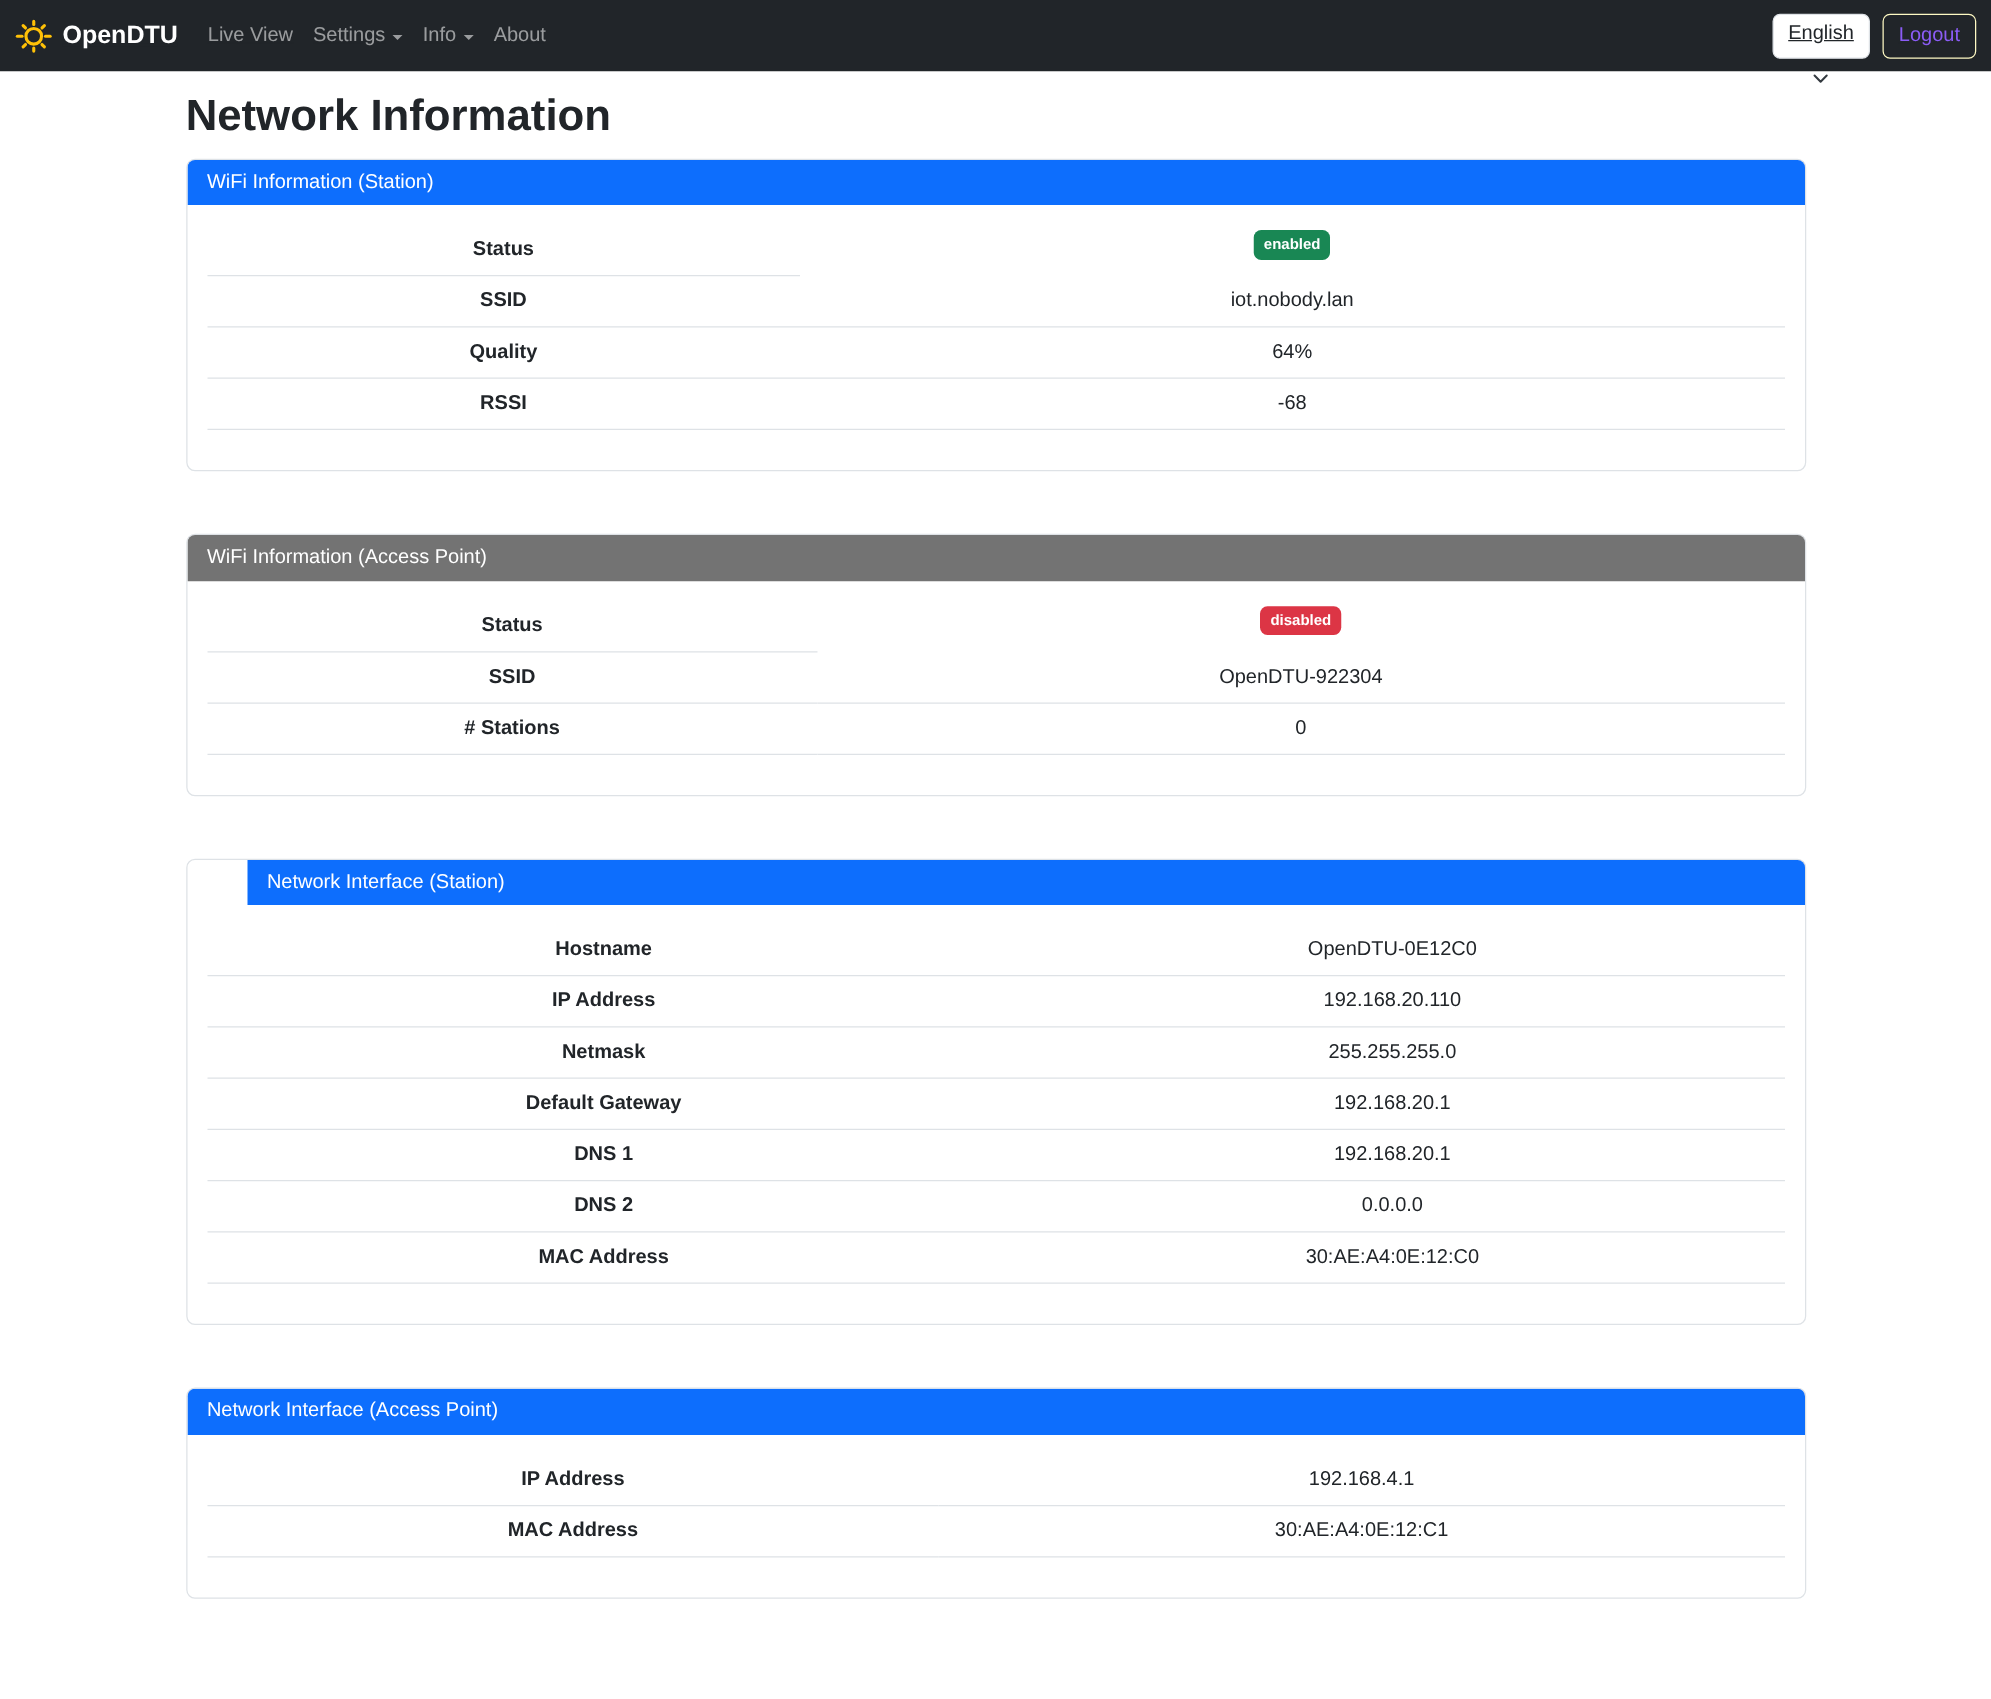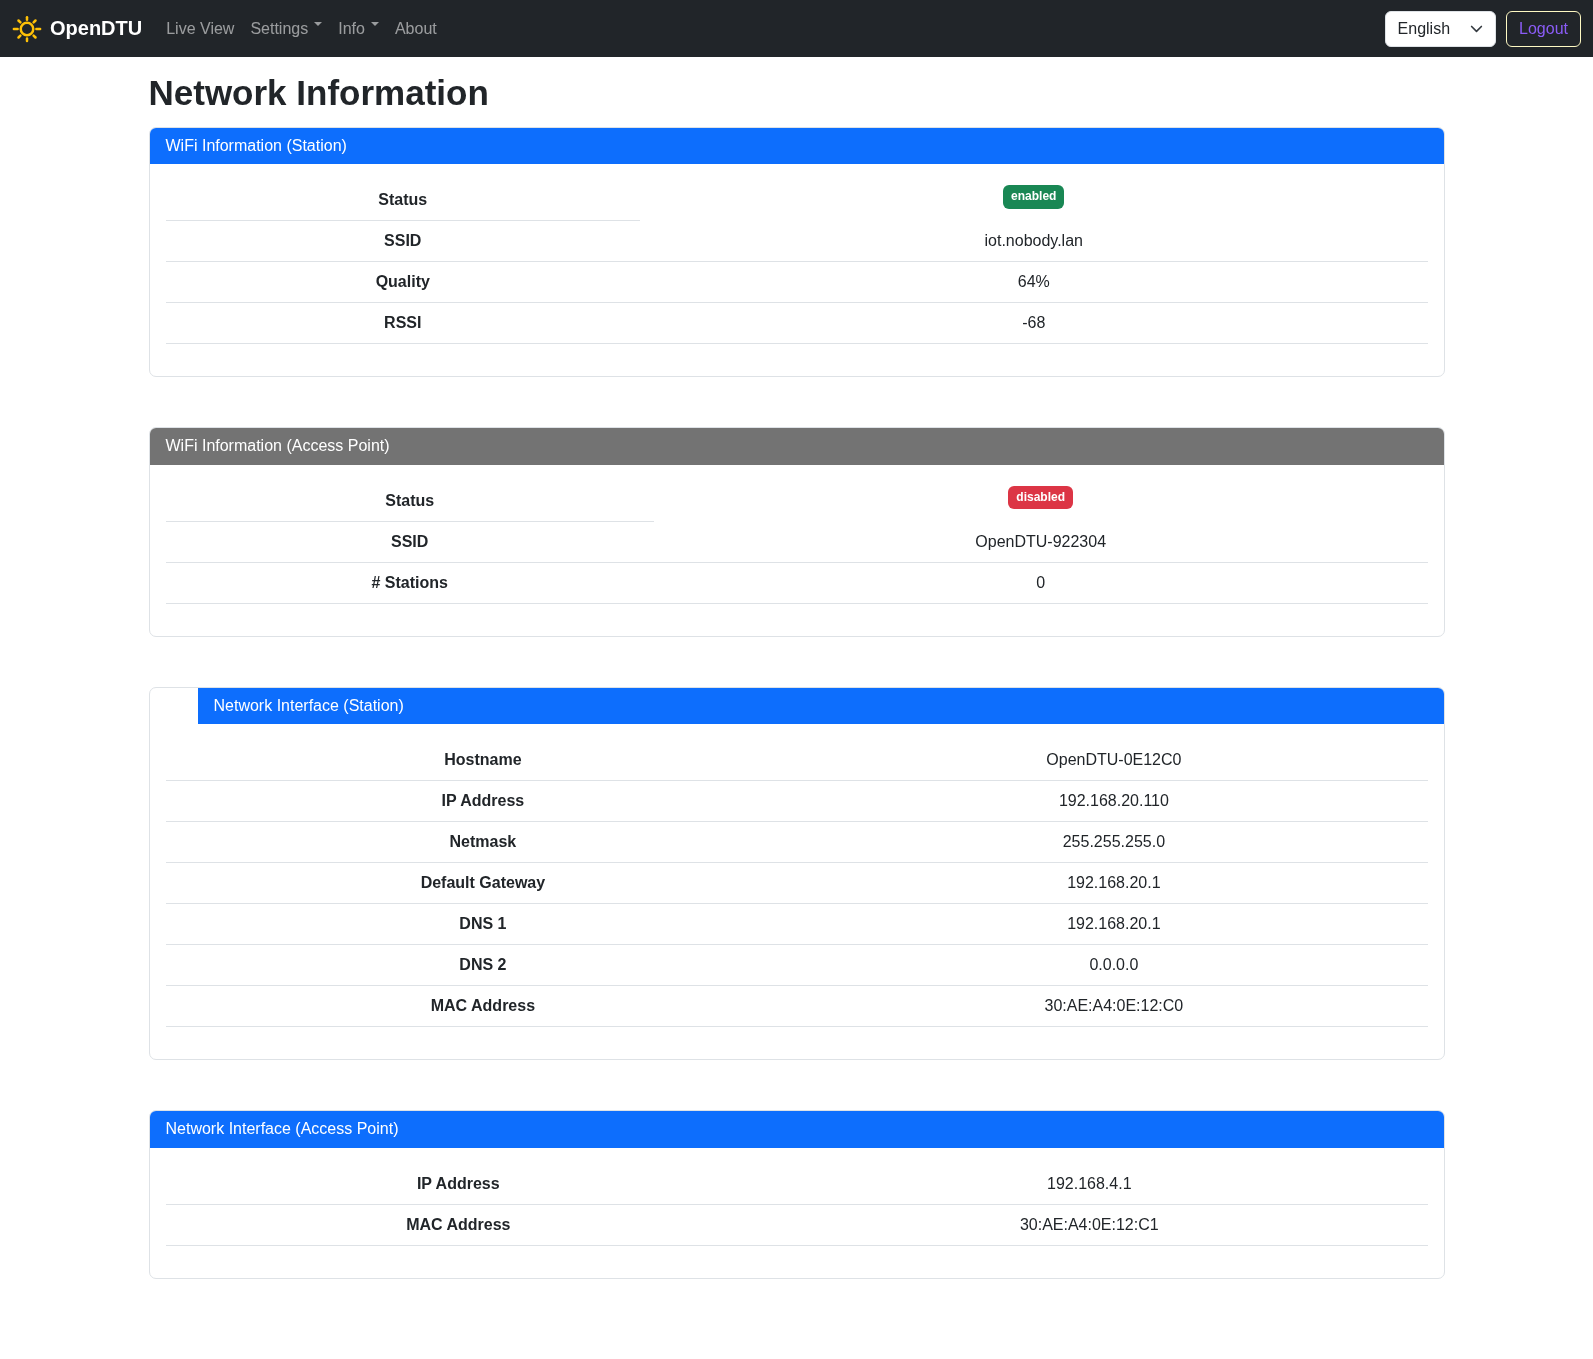--- a/index.html
+++ b/index.html
@@ -12,20 +12,21 @@
     width: 1593px;
     min-height: 1359px;
   }
 
   
   .navbar {
     height: 57px;
     display: flex;
     align-items: center;
     padding: 0 12px;
+    text-decoration: underline;
   }
   .brand {
     display: flex;
     align-items: center;
     gap: 8px;
     color: #fff;
     font-size: 20px;
     font-weight: 600;
     text-decoration: none;
     margin-right: 16px;
@@ -37,20 +38,21 @@
     align-items: center;
     list-style: none;
     margin: 0;
     padding: 0;
   }
   .nav-link {
     color: rgba(255,255,255,.55);
     text-decoration: none;
     padding: 8px 8px;
     display: flex;
+    align-items: center;
     gap: 6px;
     cursor: pointer;
   }
   .caret {
     display: inline-block;
     width: 0; height: 0;
     border-left: 4px solid transparent;
     border-right: 4px solid transparent;
     border-top: 4.5px solid currentColor;
     margin-top: 2px;
@@ -65,20 +67,21 @@
     background: #fff;
     color: #212529;
     border: 1px solid #dee2e6;
     border-radius: 6px;
     padding: 6px 12px;
     display: flex;
     align-items: center;
     gap: 20px;
     cursor: pointer;
     height: 36px;
+    flex-direction: column;
   }
   .logout-btn {
     background: transparent;
     border: 1px solid #fef9c3;
     color: #8b5cf6;
     border-radius: 6px;
     padding: 6px 12px;
     font-size: 16px;
     font-family: inherit;
     cursor: pointer;

